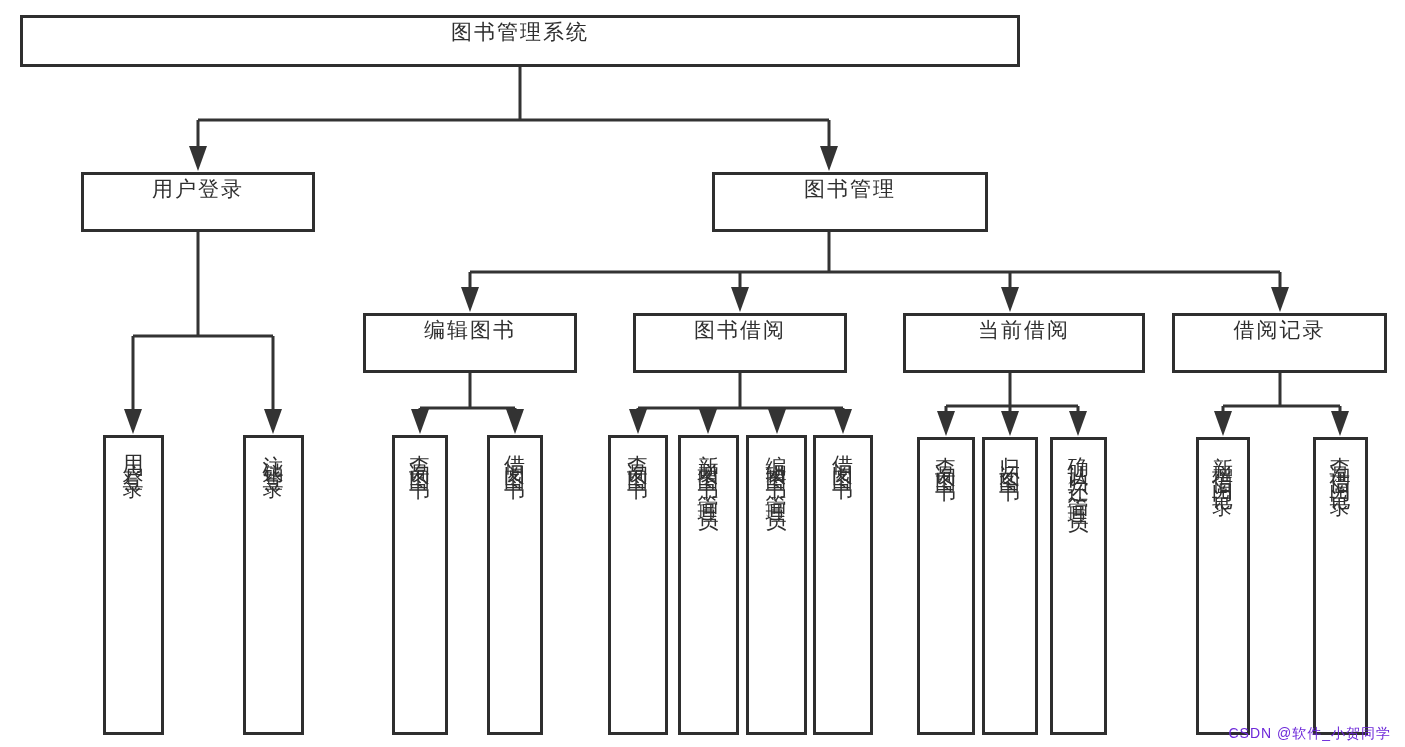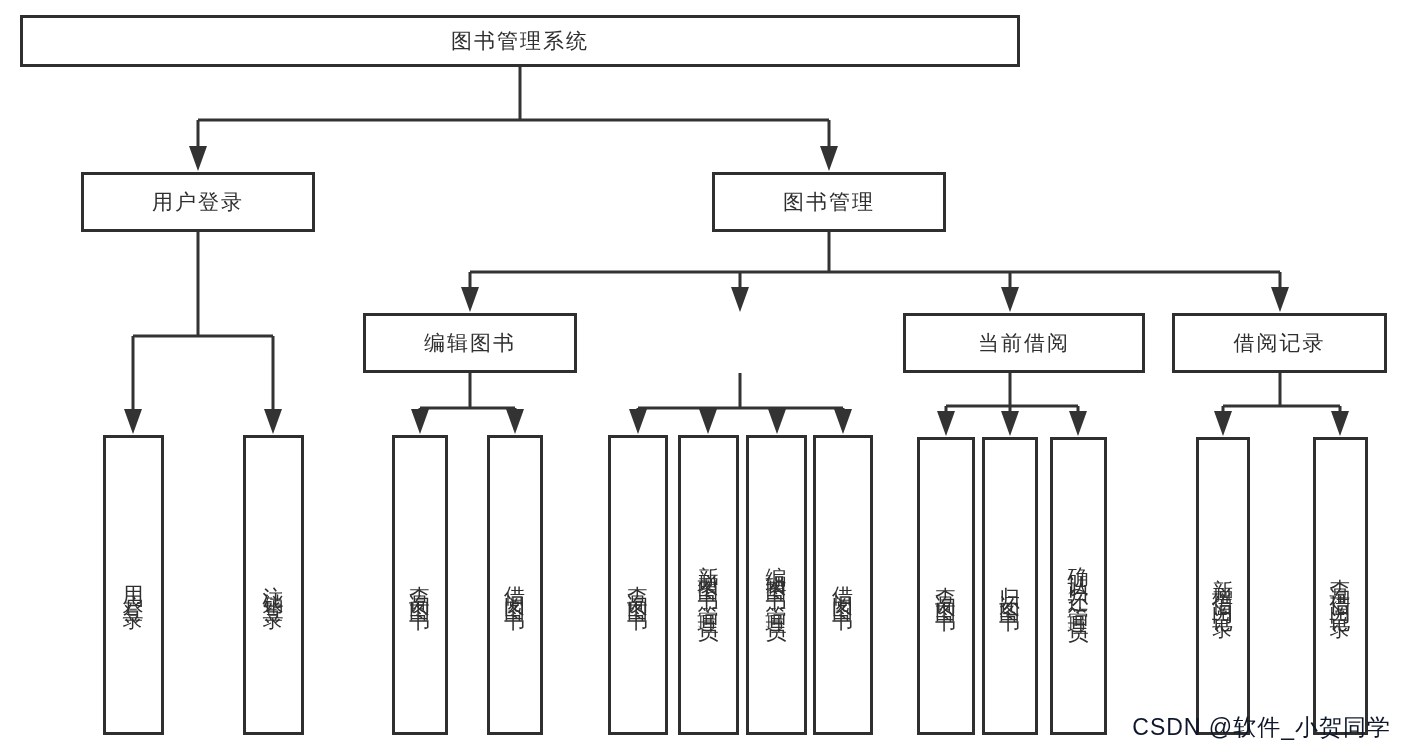--- a/index.html
+++ b/index.html
@@ -16,44 +16,43 @@
     left: 0; top: 0;
     width: 1405px; height: 747px;
     z-index: 1;
   }
   .node {
     position: absolute;
     box-sizing: border-box;
     border: 3px solid #2f2f2f;
     background: #ffffff;
     display: flex;
-    align-items: center;
     justify-content: center;
     color: #2f2f2f;
     z-index: 2;
   }
   .node.h span {
     font-size: 21px;
     letter-spacing: 2px;
     white-space: nowrap;
   }
   .node.v span {
     writing-mode: vertical-rl;
     text-orientation: mixed;
     font-size: 21px;
     letter-spacing: 8px;
     line-height: 1;
   }
   #watermark {
     position: absolute;
     right: 14px;
     bottom: 4px;
-    font-size: 23px;
+    font-size: 14px;
     letter-spacing: 1px;
-    color: #0f172a;
+    color: #6d28d9;
     z-index: 3;
     white-space: nowrap;
   }
 </style>
 </head>
 <body>
 
 <div id="canvas">
 
   <svg id="wires" viewBox="0 0 1405 747" xmlns="http://www.w3.org/2000/svg">
@@ -88,26 +87,29 @@
     </g>
   </svg>
 
   <div class="node h" style="left:20px;top:15px;width:1000px;height:52px">
     <span>图书管理系统</span>
   </div>
 
   <div class="node h" style="left:81px;top:172px;width:234px;height:60px">
     <span>用户登录</span>
   </div>
-  <div class="node h" style="left:712px;top:172px;width:234px;height:60px">
+  <div class="node h" style="left:712px;top:172px;width:276px;height:60px">
     <span>图书管理</span>
   </div>
 
   <div class="node h" style="left:363px;top:313px;width:214px;height:60px">
     <span>编辑图书</span>
+  </div>
+  <div class="node h" style="left:633px;top:313px;width:214px;height:60px">
+    <span>图书借阅</span>
   </div>
   <div class="node h" style="left:903px;top:313px;width:242px;height:60px">
     <span>当前借阅</span>
   </div>
   <div class="node h" style="left:1172px;top:313px;width:215px;height:60px">
     <span>借阅记录</span>
   </div>
 
   <div class="node v" style="left:103px;top:435px;width:61px;height:300px">
     <span>用户登录</span>

